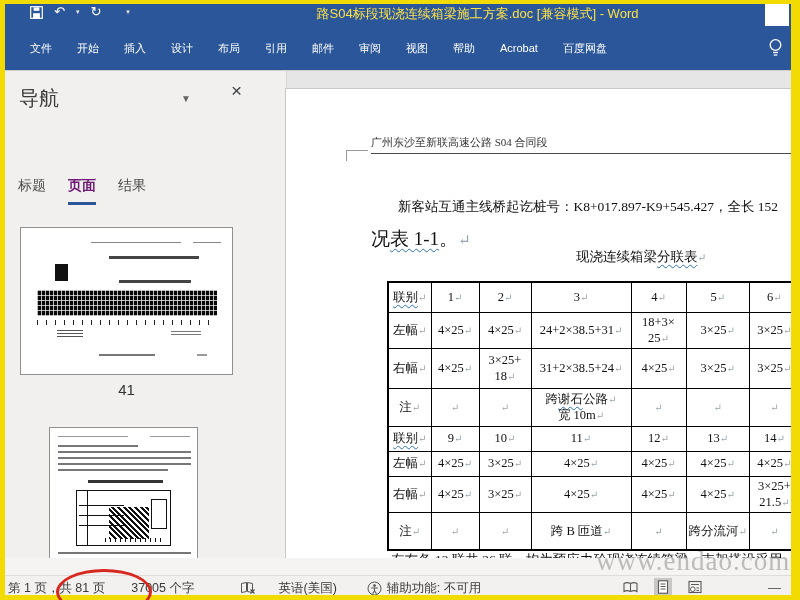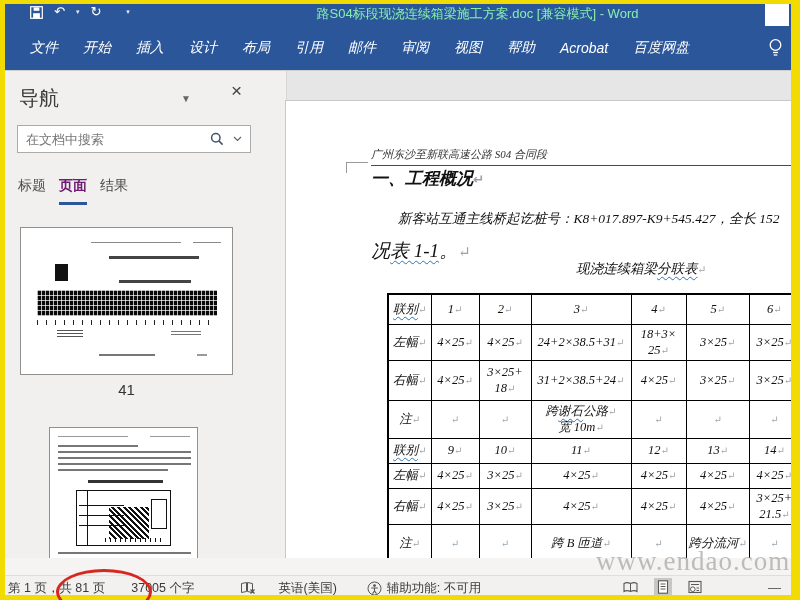--- a/index.html
+++ b/index.html
@@ -5,48 +5,48 @@
   *{margin:0;padding:0;box-sizing:border-box;}
   html,body{width:800px;height:600px;overflow:hidden;background:#fff;}
   #screen{position:relative;width:800px;height:600px;overflow:hidden;background:#E7E6E6;
           font-family:"Liberation Sans","DejaVu Sans",sans-serif;}
 
   
   .titlebar{position:absolute;left:0;top:0;width:100%;height:26px;background:#2B579A;}
   .qat{position:absolute;left:30px;top:5px;display:flex;gap:11px;align-items:center;color:#fff;}
   .qat .glyph{font-size:13px;line-height:14px;color:#fff;cursor:default;}
   .qat .caret{font-size:7px;line-height:14px;color:#e8e8e8;}
-  .title-text{position:absolute;left:200px;right:45px;top:5px;text-align:center;color:#86efac;
+  .title-text{position:absolute;left:200px;right:45px;top:5px;text-align:center;color:#fde047;
               font-size:13px;white-space:nowrap;overflow:hidden;}
   .white-notch{position:absolute;left:765px;top:0;width:24px;height:27px;background:#fff;}
 
   
   .ribbonrow{position:absolute;left:0;top:26px;width:100%;height:44px;background:#2B579A;
              display:flex;align-items:center;padding-left:30px;}
   .ribbon-tabs{display:flex;gap:25px;align-items:center;flex:1;}
-  .ribbon-tab{color:#fff;font-size:14px;white-space:nowrap;cursor:default;font-style:italic;}
+  .ribbon-tab{color:#fff;font-size:11px;white-space:nowrap;cursor:default;}
   .bulb{margin-left:auto;margin-right:16px;display:flex;}
 
   
   .content{position:absolute;left:0;top:70px;width:100%;height:488px;background:#E7E6E6;
            border-top:1px solid #cfcfcf;}
 
   
   .navpane{position:absolute;left:5px;top:0;width:282px;height:100%;background:#F1F0EF;
            border-right:1px solid #D8D7D6;overflow:hidden;}
   .nav-title{position:absolute;left:14px;top:14px;font-size:20px;color:#3B3A39;}
   .nav-dd{position:absolute;left:176px;top:22px;font-size:10px;color:#666;cursor:default;}
   .nav-close{position:absolute;left:226px;top:9px;font-size:19px;color:#444;cursor:default;}
   .searchbox{position:absolute;left:12px;top:54px;width:234px;height:28px;background:#fff;
              border:1px solid #ABABAB;display:flex;align-items:center;}
   .searchbox input{border:none;outline:none;flex:1;font-size:13px;color:#555;
                    padding-left:8px;background:transparent;min-width:0;
                    font-family:"Liberation Sans","DejaVu Sans",sans-serif;}
   .search-icons{display:flex;align-items:center;gap:9px;padding-right:8px;}
-  .nav-tabs{position:absolute;left:13px;top:106px;display:flex;gap:13px;font-size:14px;color:#4a4a4a;}
+  .nav-tabs{position:absolute;left:13px;top:106px;display:flex;gap:22px;font-size:14px;color:#4a4a4a;}
   .nav-tab{padding-bottom:7px;cursor:default;}
   .nav-tab.active{color:#701a75;font-weight:bold;border-bottom:3px solid #2B579A;}
   .thumbs{position:absolute;left:0;top:150px;width:100%;height:338px;overflow:hidden;}
   .thumb1{position:absolute;left:15px;top:6px;width:213px;height:148px;background:#fff;
           border:1px solid #909090;overflow:hidden;}
   .thumb-label{position:absolute;left:15px;top:160px;width:213px;text-align:center;
                font-size:15px;color:#333;}
   .thumb2{position:absolute;left:44px;top:206px;width:149px;height:160px;background:#fff;
           border:1px solid #909090;overflow:hidden;}
   .t1-line{position:absolute;background:#888;height:1px;}
@@ -65,21 +65,21 @@
   .t2-box{position:absolute;left:26px;top:62px;width:95px;height:56px;border:1.5px solid #111;}
   .t2-v{position:absolute;left:10px;top:0;width:1px;height:100%;background:#111;}
   .t2-h{position:absolute;left:2px;width:45px;height:1px;background:#111;}
   .t2-cluster{position:absolute;left:32px;top:16px;width:40px;height:32px;
     background:repeating-linear-gradient(45deg,#111 0 2px,transparent 2px 4px);}
   .t2-rbox{position:absolute;left:74px;top:8px;width:16px;height:30px;border:1px solid #111;}
   .t2-ticks{position:absolute;left:28px;bottom:3px;width:60px;height:4px;
     background:repeating-linear-gradient(90deg,#111 0 1px,transparent 1px 5px);}
 
   
-  .docarea{position:absolute;left:263px;top:16px;right:0;height:100%;overflow:hidden;font-style:italic;}
+  .docarea{position:absolute;left:263px;top:4px;right:0;height:100%;overflow:hidden;}
   .page{position:absolute;left:22px;top:13px;width:575px;height:630px;background:#fff;
         border:1px solid #C8C8C8;}
   .doc-serif{font-family:"Liberation Serif","DejaVu Serif",serif;}
   .doc-header{position:absolute;left:85px;top:46px;width:485px;border-bottom:1px solid #4a4a4a;
               padding-bottom:3px;font-size:11px;color:#333;}
   .header-bracket{position:absolute;left:60px;top:61px;width:22px;height:11px;
                   border-top:1px solid #999;border-left:1px solid #999;}
   .doc-heading{position:absolute;left:85px;top:66px;font-size:17px;font-weight:bold;color:#111;}
   .doc-para1{position:absolute;left:112px;top:109px;font-size:13.5px;color:#111;white-space:nowrap;}
   .doc-para2{position:absolute;left:85px;top:137px;font-size:19px;color:#111;white-space:nowrap;}
@@ -171,36 +171,20 @@
     </span>
   </div>
 
   <div class="content">
 
     <div class="navpane">
       <div class="nav-title">导航</div>
       <span class="nav-dd">▼</span>
       <span class="nav-close">×</span>
 
-      <div class="searchbox">
-        <input type="text" placeholder="在文档中搜索" style="">
-        <span class="search-icons">
-          <span style="display:flex;">
-            <svg width="14" height="14" viewBox="0 0 14 14">
-              <circle cx="5.8" cy="5.8" r="4.2" fill="none" stroke="#44546A" stroke-width="1.5"></circle>
-              <line x1="8.9" y1="8.9" x2="12.6" y2="12.6" stroke="#44546A" stroke-width="1.5"></line>
-            </svg>
-          </span>
-          <span style="display:flex;">
-            <svg width="9" height="6" viewBox="0 0 9 6">
-              <path d="M1 1 L4.5 4.5 L8 1" fill="none" stroke="#666" stroke-width="1.2"></path>
-            </svg>
-          </span>
-        </span>
-      </div>
 
       <div class="nav-tabs">
         <span class="nav-tab">标题</span>
         <span class="nav-tab active">页面</span>
         <span class="nav-tab">结果</span>
       </div>
 
       <div class="thumbs">
         <div class="thumb1">
           <div class="t1-line" style="left:70px;top:14px;width:90px;"></div>
@@ -238,21 +222,20 @@
           <div class="t2-line" style="left:8px;top:124px;width:133px;"></div>
 
         </div>
       </div>
     </div>
 
     <div class="docarea">
       <div class="page">
         <div class="header-bracket"></div>
         <div class="doc-header doc-serif">广州东沙至新联高速公路 S04 合同段</div>
-        <div class="doc-heading">一、工程概况<span class="eoc">↵</span></div>
         <div class="doc-para1 doc-serif">新客站互通主线桥起讫桩号：K8+017.897-K9+545.427，全长 152</div>
         <div class="doc-para2 doc-serif">况<span class="wavy">表 1-1</span>。<span class="eoc">↵</span></div>
         <div class="doc-tabletitle doc-serif">现浇连续箱梁<span class="wavy">分联表</span><span class="eoc">↵</span></div>
 
         <table class="casting-table doc-serif">
           <colgroup>
             <col style="width:43px">
               <col style="width:48px">
               <col style="width:52px">
             <col style="width:100px">

